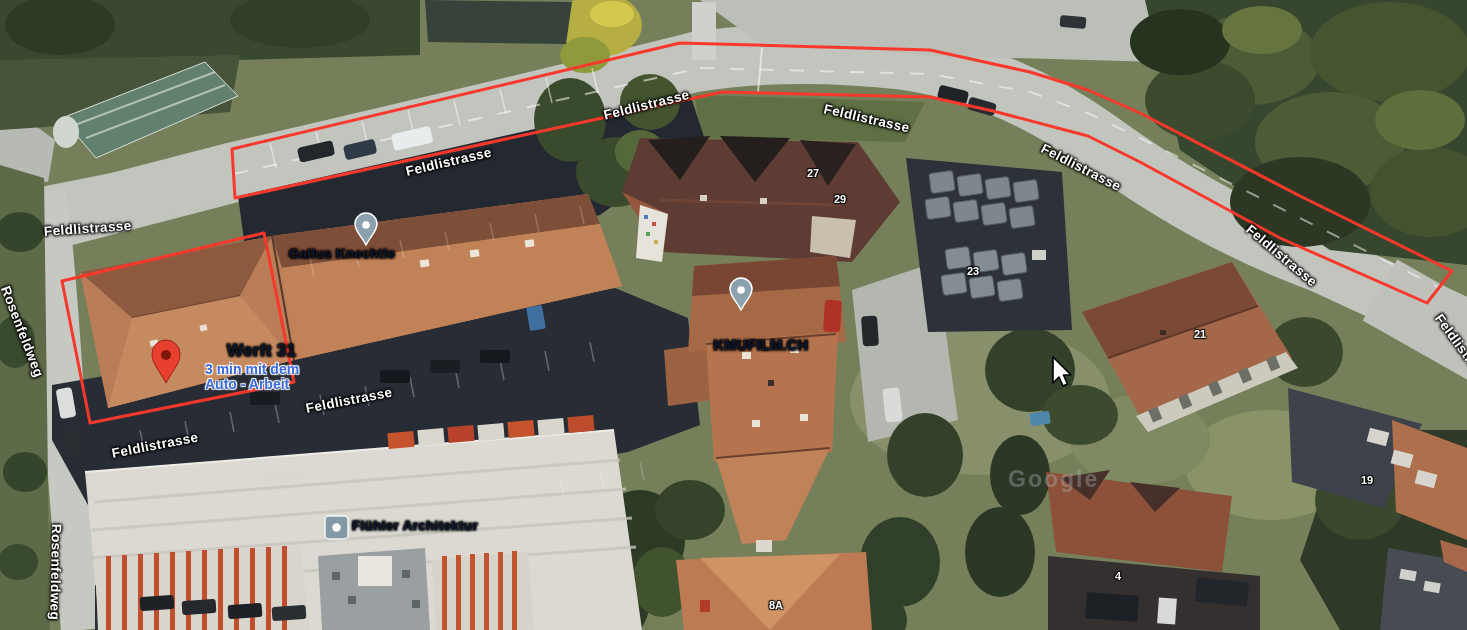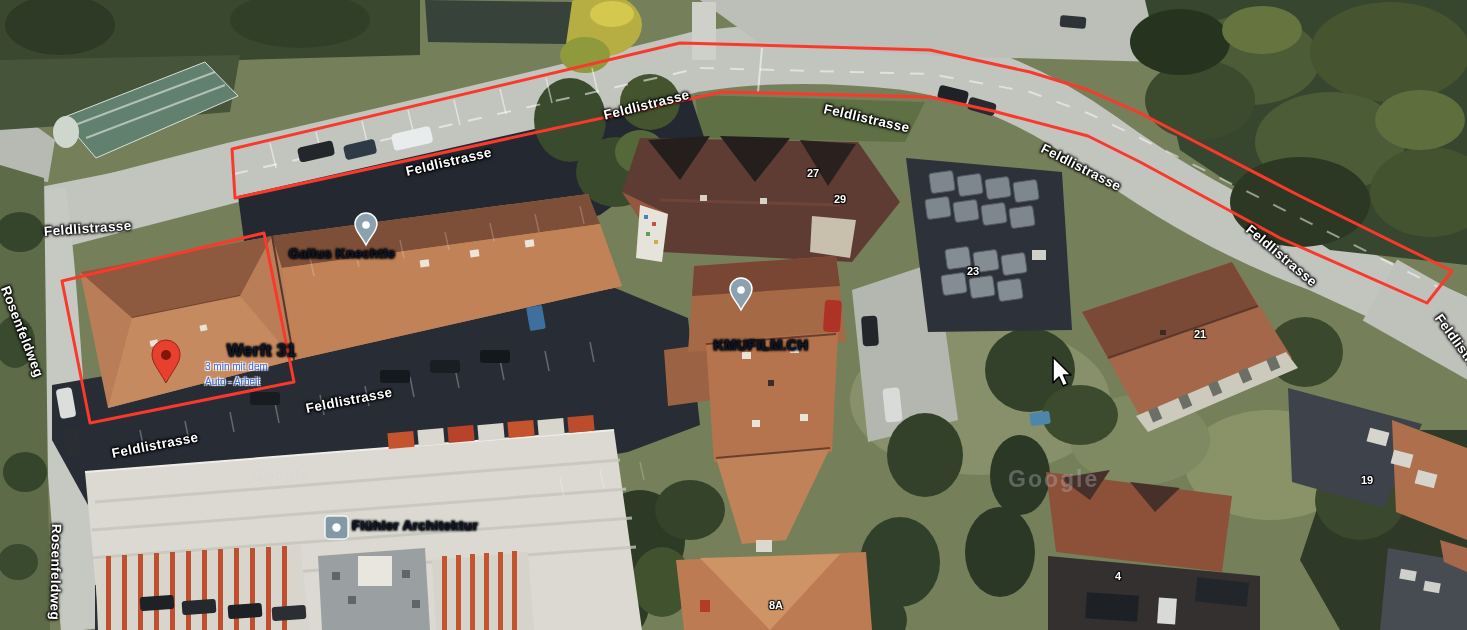--- a/index.html
+++ b/index.html
@@ -21,21 +21,21 @@
     text-shadow:-1px -1px 1px rgba(0,0,0,.9),1px -1px 1px rgba(0,0,0,.9),
                 -1px 1px 1px rgba(0,0,0,.9),1px 1px 1px rgba(0,0,0,.9);
   }
   .place-label{
     color:#0f172a;font-size:13.5px;font-weight:700;letter-spacing:.3px;
     text-shadow:-1px -1px 2px rgba(0,0,0,.9),1px -1px 2px rgba(0,0,0,.9),
                 -1px 1px 2px rgba(0,0,0,.9),1px 1px 2px rgba(0,0,0,.9);
   }
   .dest-name{font-size:17px;padding-left:44px;}
   .eta{
-    color:#3a6be0;font-size:10px;font-weight:400;
+    color:#3a6be0;font-size:14px;font-weight:700;
     text-shadow:-1px -1px 1px rgba(255,255,255,.95),1px -1px 1px rgba(255,255,255,.95),
                 -1px 1px 1px rgba(255,255,255,.95),1px 1px 1px rgba(255,255,255,.95);
     padding-left:24px;
   }
   .watermark{color:rgba(175,182,189,.38);font-size:23px;font-weight:700;letter-spacing:2px;}
   .watermark.faint{color:rgba(210,210,205,.20);font-size:15px;letter-spacing:1px;}
 </style>
 </head>
 <body>
 

